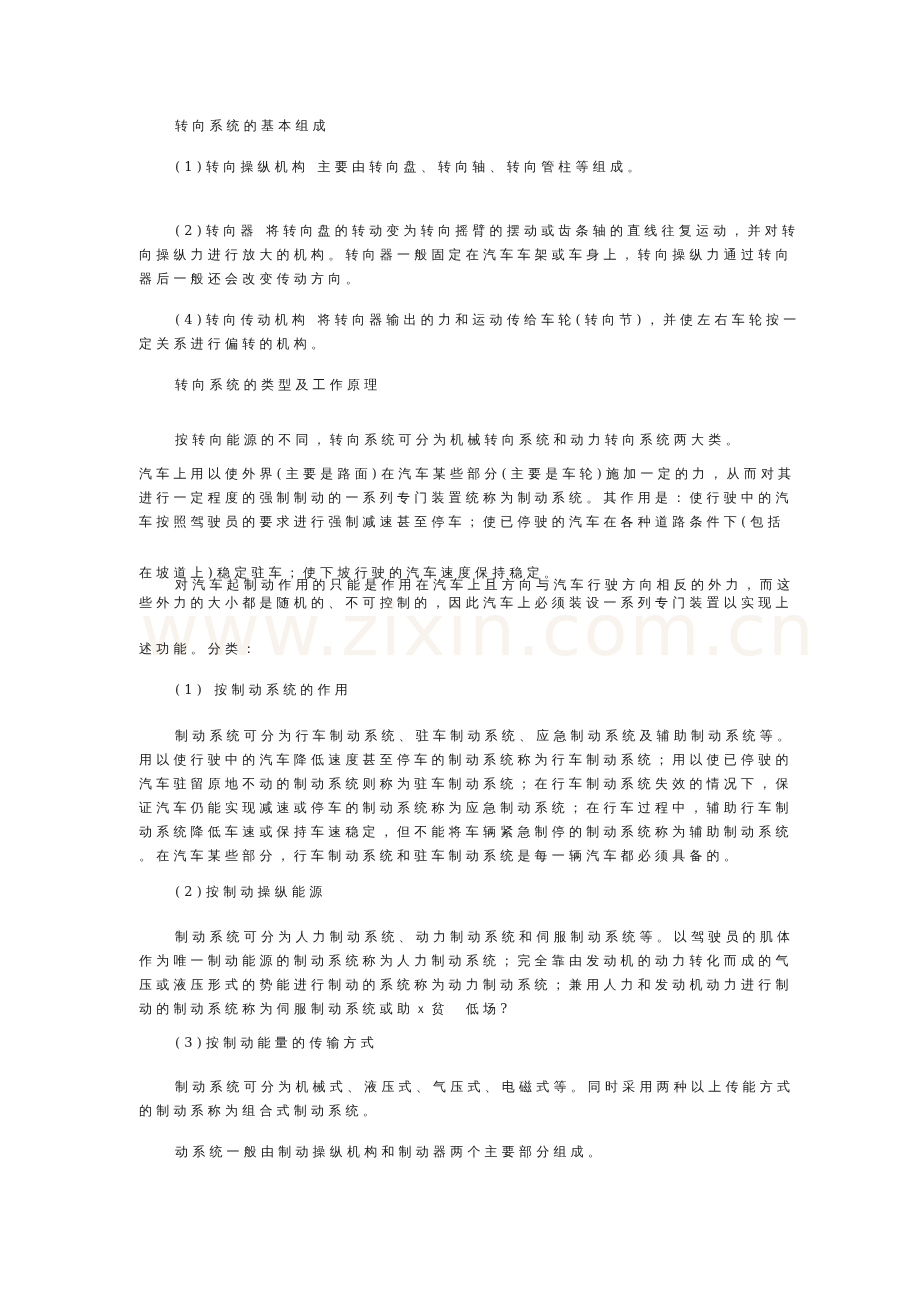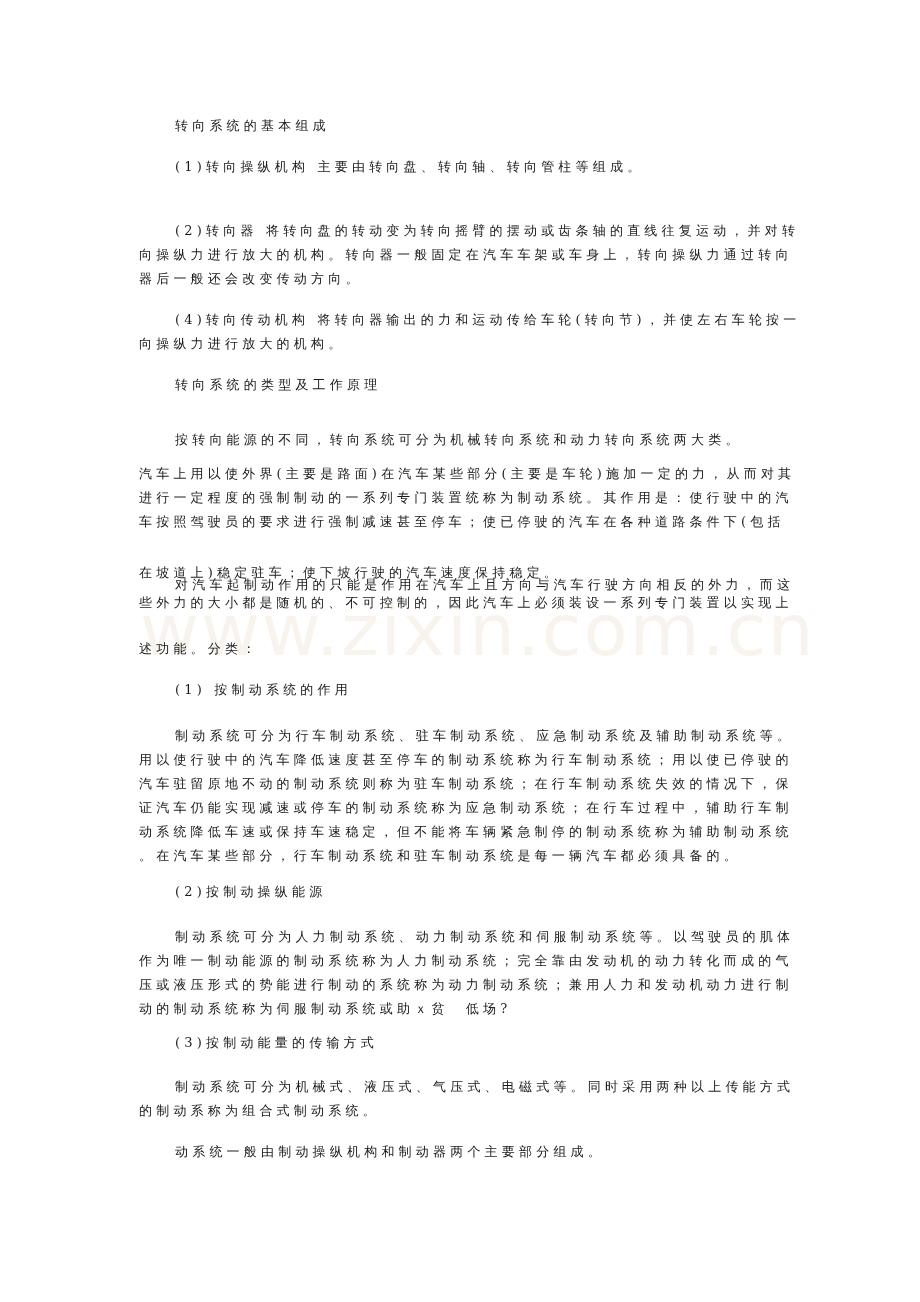--- a/index.html
+++ b/index.html
@@ -66,21 +66,21 @@
   </div>
 
   <div class="para">
     <div class="line indent" style="top:219px">(2)转向器 将转向盘的转动变为转向摇臂的摆动或齿条轴的直线往复运动，并对转</div>
     <div class="line" style="top:243px">向操纵力进行放大的机构。转向器一般固定在汽车车架或车身上，转向操纵力通过转向</div>
     <div class="line" style="top:267px">器后一般还会改变传动方向。</div>
   </div>
 
   <div class="para">
     <div class="line indent" style="top:308px">(4)转向传动机构 将转向器输出的力和运动传给车轮(转向节)，并使左右车轮按一</div>
-    <div class="line" style="top:332px">向操纵力进行放大的机构。</div>
+    <div class="line" style="top:332px">定关系进行偏转的机构。</div>
   </div>
 
   <div class="para">
     <div class="line indent" style="top:373px">转向系统的类型及工作原理</div>
   </div>
 
   <div class="para">
     <div class="line indent" style="top:428px">按转向能源的不同，转向系统可分为机械转向系统和动力转向系统两大类。</div>
   </div>
 

